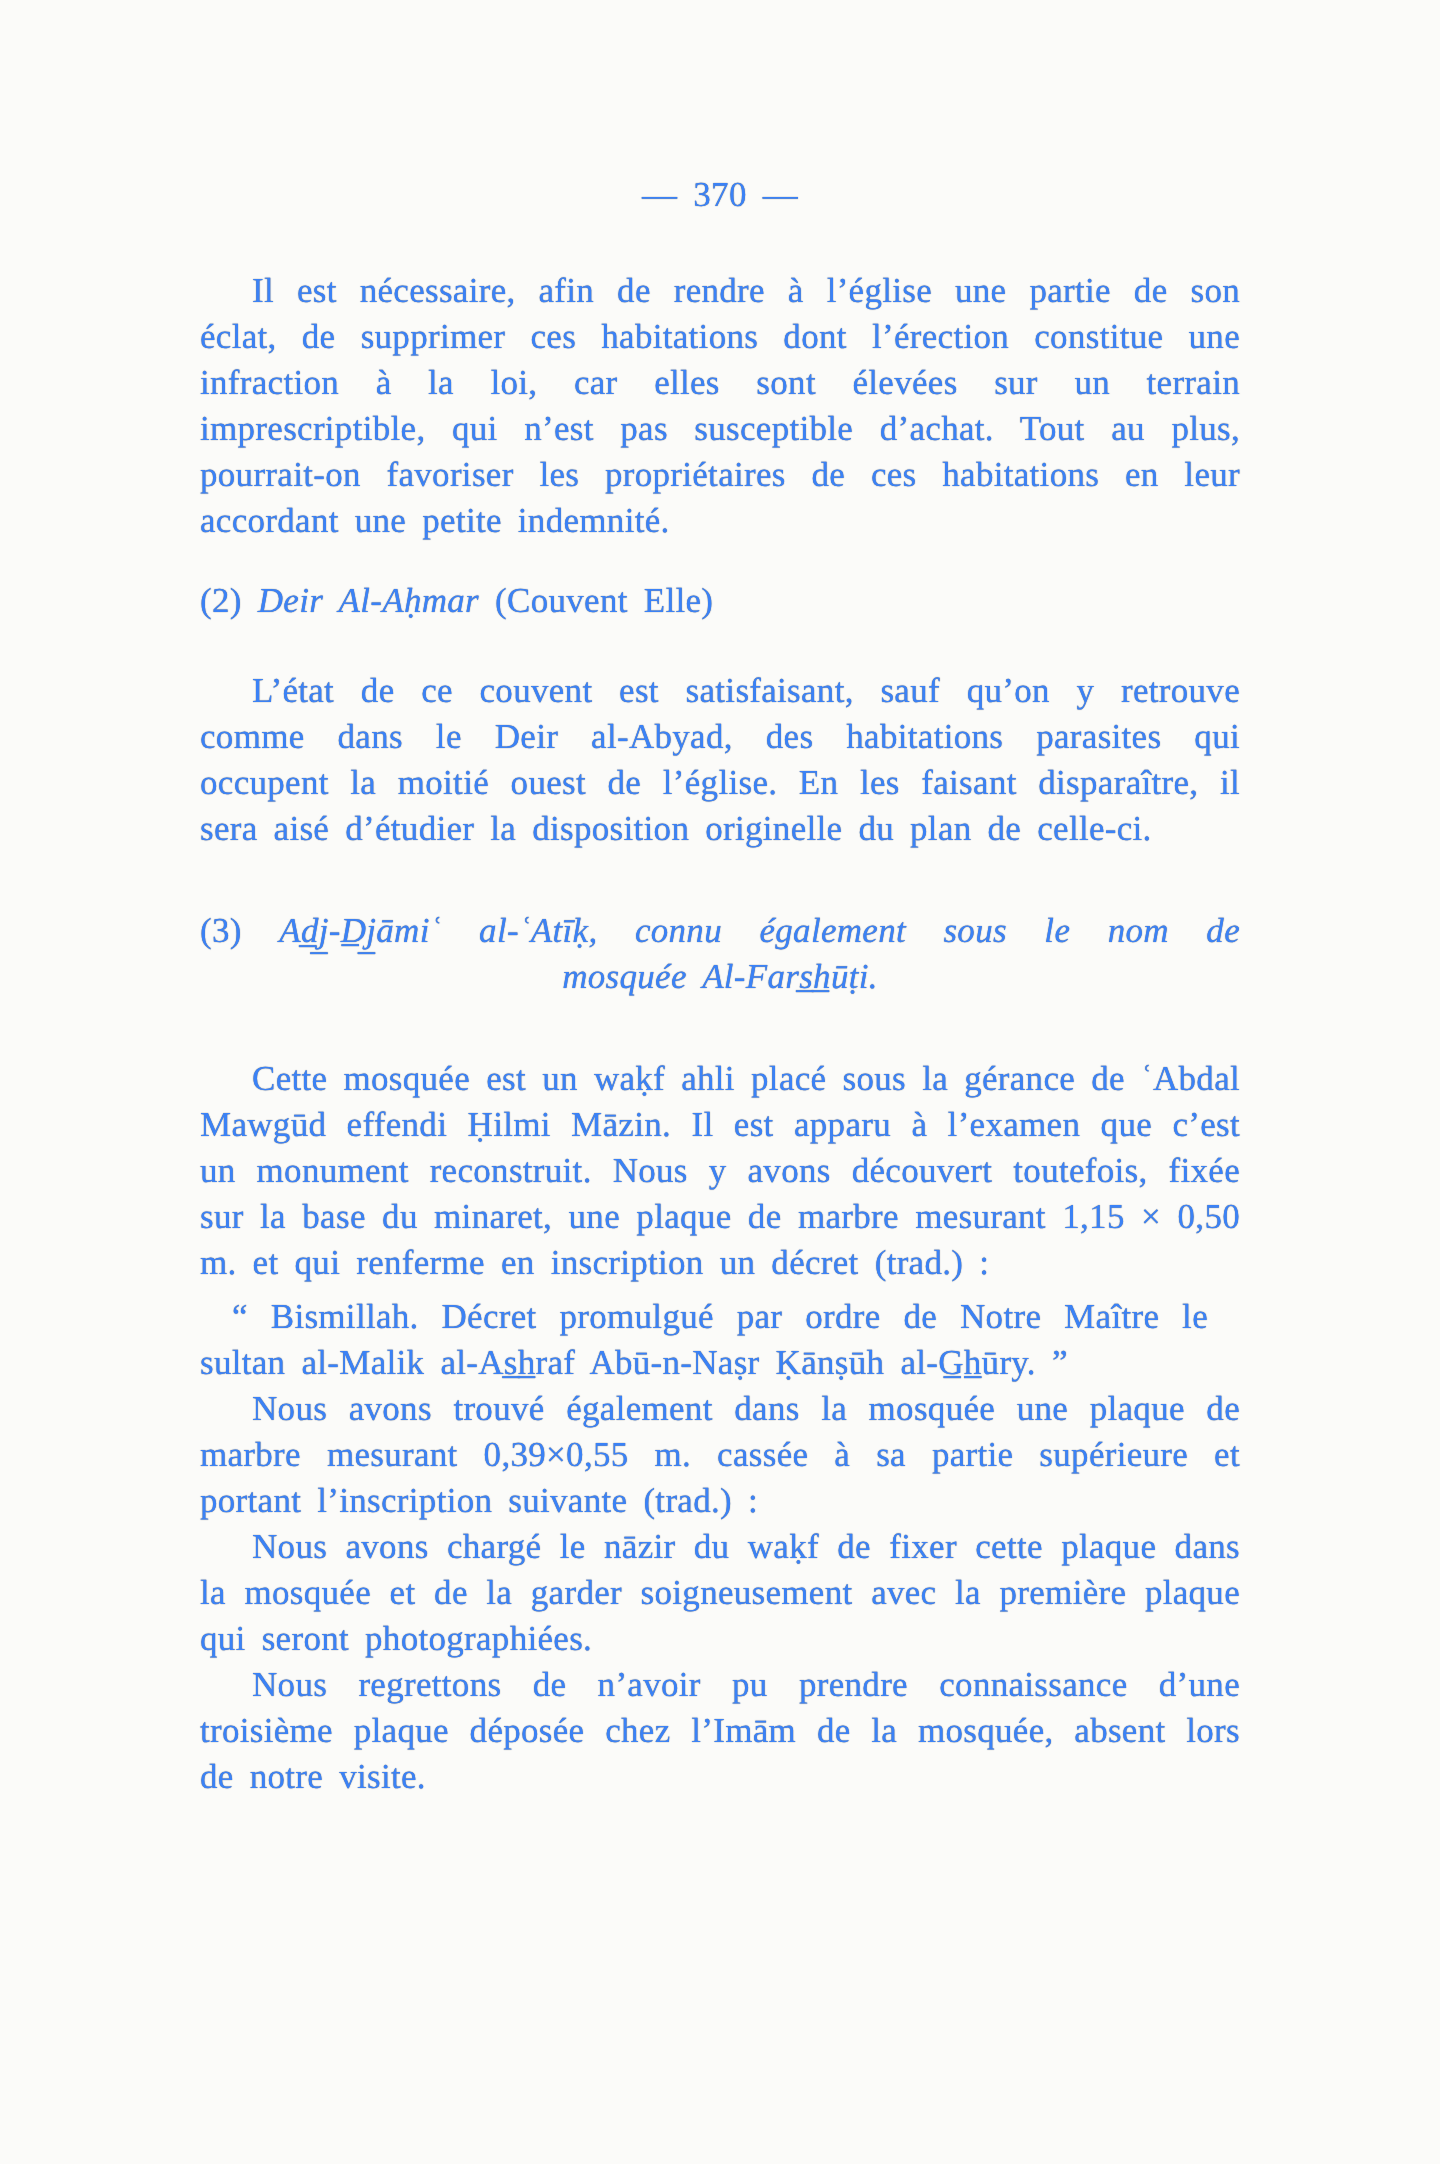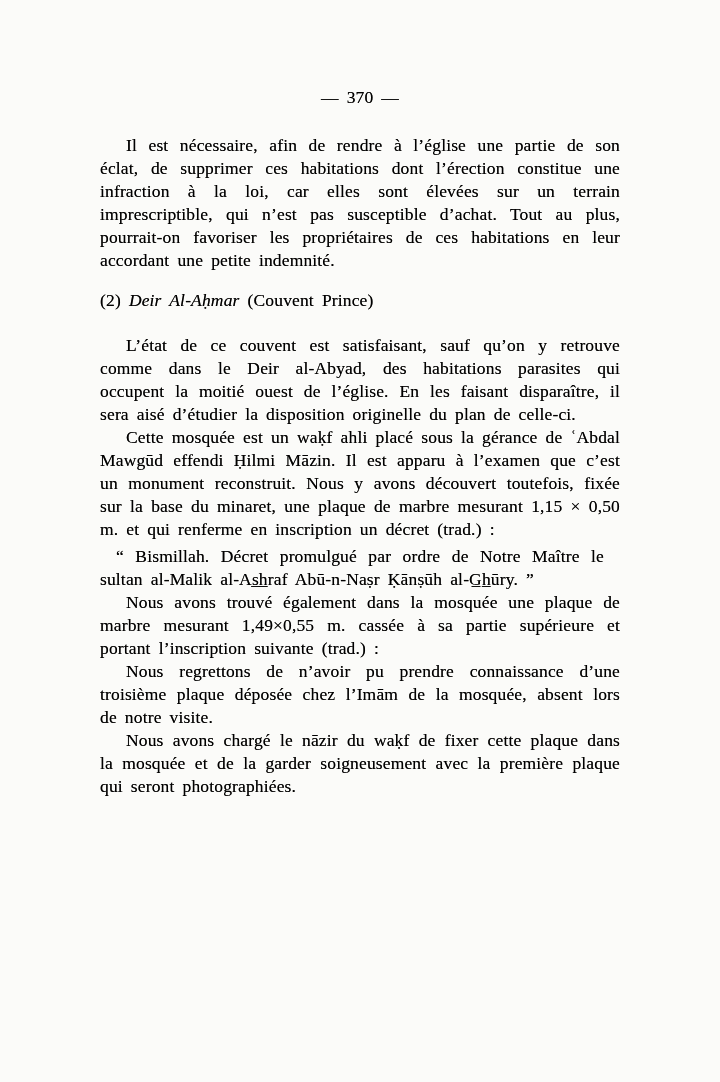--- a/index.html
+++ b/index.html
@@ -12,21 +12,21 @@
     height: 1082px;
     overflow: hidden;
   }
   .sheet {
     width: 520px;
     margin: 0 auto;
     padding-top: 86px;
     font-family: "Liberation Serif", "DejaVu Serif", serif;
     font-size: 17.5px;
     line-height: 23px;
-    color: #000000;
+    color: #3b82f6;
     text-align: justify;
     text-shadow: 0 0 0.55px rgba(23,19,16,0.65);
     word-spacing: 3.5px;
     letter-spacing: 0.15px;
   }
   .pageno {
     text-align: center;
     text-align-last: center;
     margin-bottom: 25px;
   }
@@ -62,30 +62,37 @@
 
 <main class="sheet">
 
   <div class="pageno">— 370 —</div>
 
   <p class="para">Il est nécessaire, afin de rendre à l’église une partie de son éclat, de supprimer ces habitations dont l’érection constitue une infraction à la loi, car elles sont élevées sur un terrain imprescriptible, qui n’est pas susceptible d’achat. Tout au plus, pourrait-on favoriser les propriétaires de ces habitations en leur accordant une petite indemnité.</p>
 
   <div class="sec2">
     <span class="rm">(2)</span>
     <span class="it">Deir Al-Aḥmar</span>
-    <span class="rm">(Couvent Prince)</span>
+    <span class="rm">(Couvent Elle)</span>
   </div>
 
   <p class="para">L’état de ce couvent est satisfaisant, sauf qu’on y retrouve comme dans le Deir al-Abyad, des habitations parasites qui occupent la moitié ouest de l’église. En les faisant disparaître, il sera aisé d’étudier la disposition originelle du plan de celle-ci.</p>
 
+  <div class="sec3">
+    <div class="sec3-line1">
+      <span class="rm">(3)</span>
+      <span class="it">Ad̲j̲-D̲j̲āmiʿ al-ʿAtīḳ, connu également sous le nom de</span>
+    </div>
+    <div class="sec3-line2 it">mosquée Al-Fars̲h̲ūṭi.</div>
+  </div>
 
   <p class="para">Cette mosquée est un waḳf ahli placé sous la gérance de ʿAbdal Mawgūd effendi Ḥilmi Māzin. Il est apparu à l’examen que c’est un monument reconstruit. Nous y avons découvert toutefois, fixée sur la base du minaret, une plaque de marbre mesurant 1,15 × 0,50 m. et qui renferme en inscription un décret (trad.) :</p>
 
   <p class="quote">“ Bismillah. Décret promulgué par ordre de Notre Maître le sultan al-Malik al-As̲h̲raf Abū-n-Naṣr Ḳānṣūh al-G̲h̲ūry. ”</p>
 
-  <p class="para">Nous avons trouvé également dans la mosquée une plaque de marbre mesurant 1,49×0,55 m. cassée à sa partie supérieure et portant l’inscription suivante (trad.) :</p>
+  <p class="para">Nous avons trouvé également dans la mosquée une plaque de marbre mesurant 0,39×0,55 m. cassée à sa partie supérieure et portant l’inscription suivante (trad.) :</p>
 
 
+  <p class="para">Nous avons chargé le nāzir du waḳf de fixer cette plaque dans la mosquée et de la garder soigneusement avec la première plaque qui seront photographiées.</p>
+
   <p class="para">Nous regrettons de n’avoir pu prendre connaissance d’une troisième plaque déposée chez l’Imām de la mosquée, absent lors de notre visite.</p>
-
-  <p class="para">Nous avons chargé le nāzir du waḳf de fixer cette plaque dans la mosquée et de la garder soigneusement avec la première plaque qui seront photographiées.</p>
 
 </main>
 
 </body></html>

